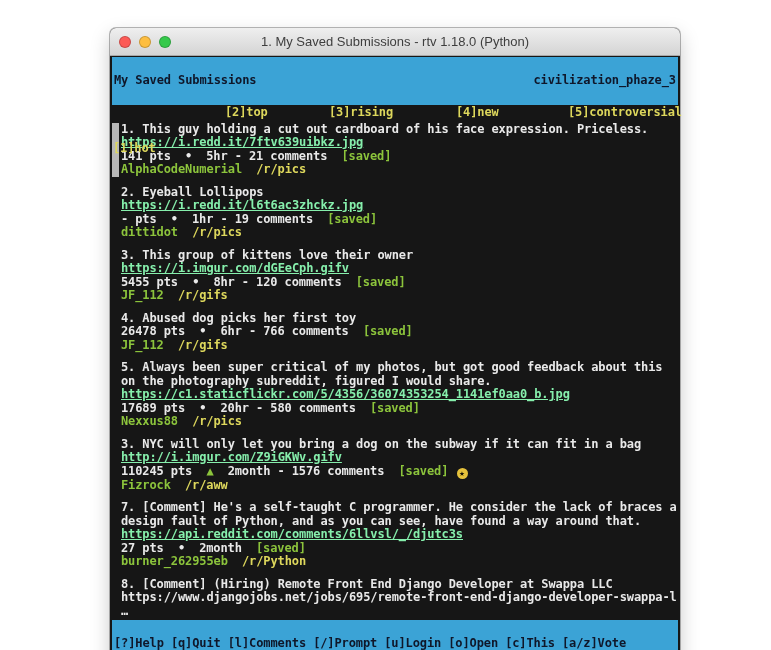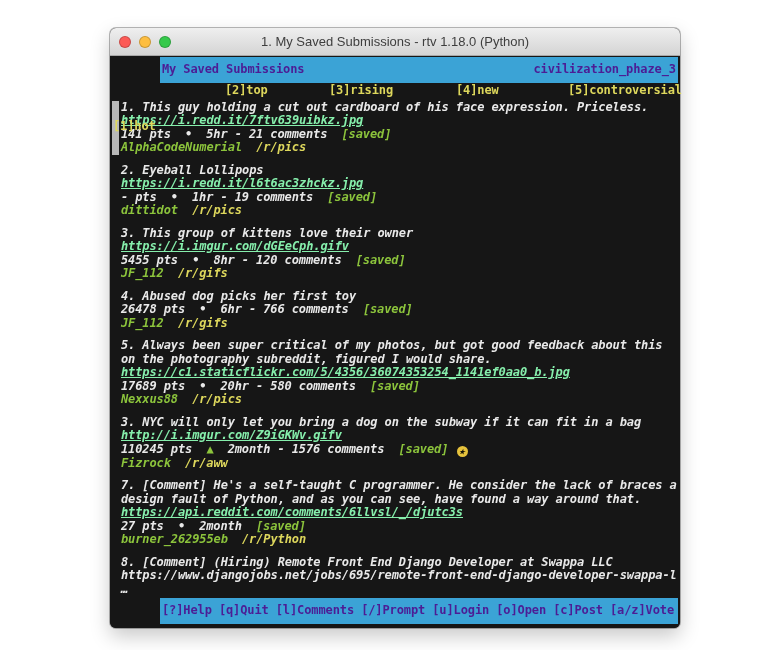--- a/index.html
+++ b/index.html
@@ -38,38 +38,38 @@
     background: #161616;
     font-family: "DejaVu Sans Mono", monospace;
     font-size: 12px; font-weight: bold;
     letter-spacing: -0.1px;
     line-height: 13.5px;
     color: #e9e9e9;
     padding: 1px 2px 4px 2px;
     border-radius: 0 0 6px 6px;
   }
   .bar {
-    background: #3ba3d6; color: #4c1d95;
+    background: #3ba3d6; color: #0f172a;
     display: flex; justify-content: space-between;
-    padding: 6px 2px; white-space: nowrap; margin-left: 48px;
+    padding: 17px 2px; white-space: nowrap;
   }
   .bar.footer { justify-content: flex-start; gap: 7px; margin-top: 1px; }
   .sortbar { position: relative; height: 15px; color: #ddd75c; margin: 1px 0 2px 0; }
   .sortbar span { position: absolute; top: 0; cursor: default; }
   .sortbar span:nth-child(1) { left: 1px; margin-top: 36px; }
   .sortbar span:nth-child(2) { left: 113px; }
   .sortbar span:nth-child(3) { left: 217px; }
   .sortbar span:nth-child(4) { left: 344px; }
   .sortbar span:nth-child(5) { left: 456px; }
   
   .sub { display: flex; margin-bottom: 9px; }
   .sub.last { margin-bottom: 2px; }
   .gutter { flex: 0 0 7px; margin-right: 2px; }
   .sub.selected .gutter { background: #b8b8b8; }
-  .content { flex: 1; min-width: 0; font-style: italic; }
+  .content { flex: 1; min-width: 0; }
   .title { color: #e9e9e9; }
   .link  { color: #86efac; text-decoration: underline; cursor: pointer; }
   .stats { color: #e9e9e9; white-space: nowrap; }
   .stats > * + * { margin-left: 7px; }
   .stats > .gold-icon { margin-left: 1px; }
   .saved { color: #8cc43c; }
   .vote.voted { color: #8cc43c; }
   .byline .author { color: #8cc43c; }
   .byline .subreddit { color: #ddd75c; margin-left: 7px; }
   .gold-icon {
@@ -243,18 +243,18 @@
       </div>
     </div>
 
     <div class="bar footer">
       <span>[?]Help</span>
       <span>[q]Quit</span>
       <span>[l]Comments</span>
       <span>[/]Prompt</span>
       <span>[u]Login</span>
       <span>[o]Open</span>
-      <span>[c]Post</span>
+      <span>[c]This</span>
       <span>[a/z]Vote</span>
     </div>
 
   </div>
 </div>
 
 </body></html>

